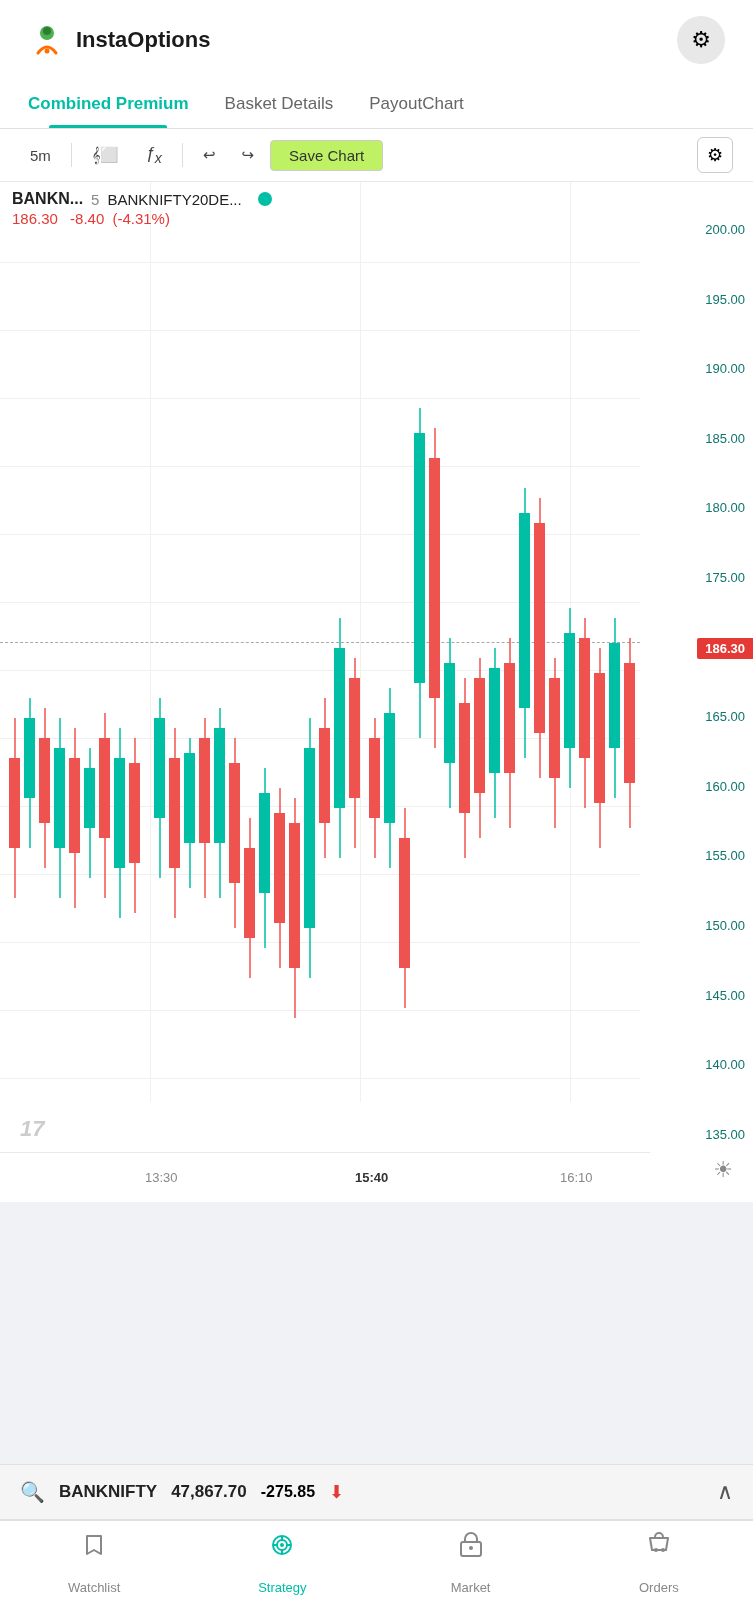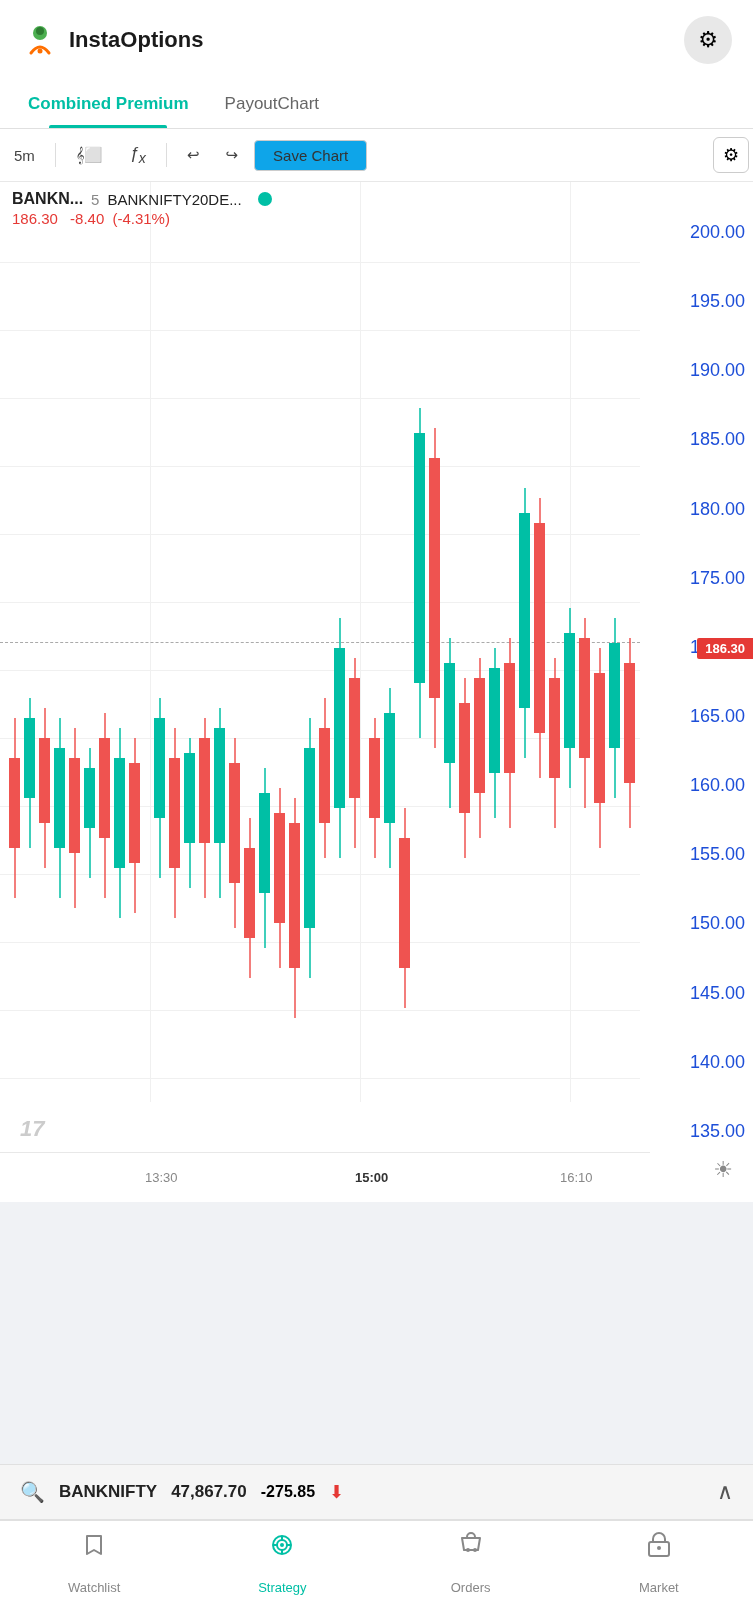--- a/index.html
+++ b/index.html
@@ -11,21 +11,21 @@
       background: #f0f2f5;
       overflow: hidden;
     }
 
     
     .header {
       display: flex;
       align-items: center;
       justify-content: space-between;
       background: #fff;
-      padding: 14px 21px;
+      padding: 14px 28px;
       height: 80px;
     }
     .logo-area {
       display: flex;
       align-items: center;
       gap: 10px;
     }
     .logo-icon {
       width: 38px;
       height: 38px;
@@ -78,21 +78,21 @@
       height: 3px;
       background: #00bfa5;
       border-radius: 2px 2px 0 0;
     }
 
     
     .chart-toolbar {
       display: flex;
       align-items: center;
       background: #fff;
-      padding: 8px 4px;
+      padding: 8px 20px;
       gap: 6px;
       border-bottom: 1px solid #e8e8e8;
     }
     .toolbar-btn {
       padding: 6px 10px;
       border: none;
       background: none;
       cursor: pointer;
       font-size: 15px;
       color: #444;
@@ -101,21 +101,21 @@
     }
     .toolbar-divider {
       width: 1px;
       height: 24px;
       background: #ddd;
       margin: 0 4px;
     }
     .save-chart-btn {
       padding: 6px 18px;
       border: 1px solid #ccc;
-      background: #0ea5e9;
+      background: #bef264;
       cursor: pointer;
       font-size: 15px;
       color: #333;
       border-radius: 4px;
       font-weight: 500;
     }
     .toolbar-gear {
       margin-left: auto;
       width: 36px;
       height: 36px;
@@ -172,22 +172,22 @@
       right: 0;
       top: 0;
       width: 80px;
       height: 100%;
       display: flex;
       flex-direction: column;
       justify-content: space-between;
       padding: 40px 8px 60px 0;
     }
     .price-label {
-      font-size: 18px;
-      color: #1d4ed8;
+      font-size: 13px;
+      color: #0f766e;
       text-align: right;
     }
     .current-price-badge {
       position: absolute;
       right: 0;
       background: #e53935;
       color: #fff;
       font-size: 13px;
       font-weight: 600;
       padding: 3px 8px;
@@ -333,20 +333,23 @@
     <span class="logo-text">InstaOptions</span>
   </div>
   <button class="gear-btn">
     <span>⚙</span>
   </button>
 </div>
 
 <div class="tabs-bar">
   <div class="tab active">
     <span>Combined Premium</span>
+  </div>
+  <div class="tab">
+    <span>Basket Details</span>
   </div>
   <div class="tab">
     <span>PayoutChart</span>
   </div>
 </div>
 
 <div class="chart-toolbar">
   <button class="toolbar-btn">
     <span>5m</span>
   </button>
@@ -554,21 +557,21 @@
   <div class="current-price-badge" style="top: 456px;">
     <span>186.30</span>
   </div>
 
   <div class="tv-watermark">
     <span>17</span>
   </div>
 
   <div class="time-axis">
     <span class="time-label" style="left:145px;">13:30</span>
-    <span class="time-label bold" style="left:355px;">15:00</span>
+    <span class="time-label bold" style="left:355px;">15:40</span>
     <span class="time-label" style="left:560px;">16:10</span>
   </div>
 
   <button class="time-settings-btn">
     <span>☀</span>
   </button>
 
 </div>
 
 <div class="bottom-bar">
@@ -596,31 +599,31 @@
         <circle cx="13" cy="13" r="5" stroke="#00bfa5" stroke-width="2"></circle>
         <path d="M13 4 L13 8 M13 18 L13 22 M4 13 L8 13 M18 13 L22 13" stroke="#00bfa5" stroke-width="2"></path>
         <circle cx="13" cy="13" r="2" fill="#00bfa5"></circle>
       </svg>
     </span>
     <span class="nav-label" style="color:#00bfa5;">Strategy</span>
   </div>
   <div class="nav-item">
     <span class="nav-icon">
       <svg width="26" height="26" viewBox="0 0 26 26" fill="none" xmlns="http://www.w3.org/2000/svg">
+        <rect x="3" y="10" width="20" height="14" rx="2" stroke="#888" stroke-width="2"></rect>
+        <path d="M7 10V7a6 6 0 0112 0v3" stroke="#888" stroke-width="2"></path>
+        <circle cx="13" cy="16" r="2" fill="#888"></circle>
+      </svg>
+    </span>
+    <span class="nav-label">Market</span>
+  </div>
+  <div class="nav-item">
+    <span class="nav-icon">
+      <svg width="26" height="26" viewBox="0 0 26 26" fill="none" xmlns="http://www.w3.org/2000/svg">
         <path d="M4 6h18l-2 12H6L4 6z" stroke="#888" stroke-width="2" fill="none" stroke-linejoin="round"></path>
         <path d="M9 6V5a4 4 0 018 0v1" stroke="#888" stroke-width="2"></path>
         <circle cx="10" cy="18" r="2" fill="#888"></circle>
         <circle cx="17" cy="18" r="2" fill="#888"></circle>
       </svg>
     </span>
     <span class="nav-label">Orders</span>
   </div>
-  <div class="nav-item">
-    <span class="nav-icon">
-      <svg width="26" height="26" viewBox="0 0 26 26" fill="none" xmlns="http://www.w3.org/2000/svg">
-        <rect x="3" y="10" width="20" height="14" rx="2" stroke="#888" stroke-width="2"></rect>
-        <path d="M7 10V7a6 6 0 0112 0v3" stroke="#888" stroke-width="2"></path>
-        <circle cx="13" cy="16" r="2" fill="#888"></circle>
-      </svg>
-    </span>
-    <span class="nav-label">Market</span>
-  </div>
 </nav>
 
 </body></html>

